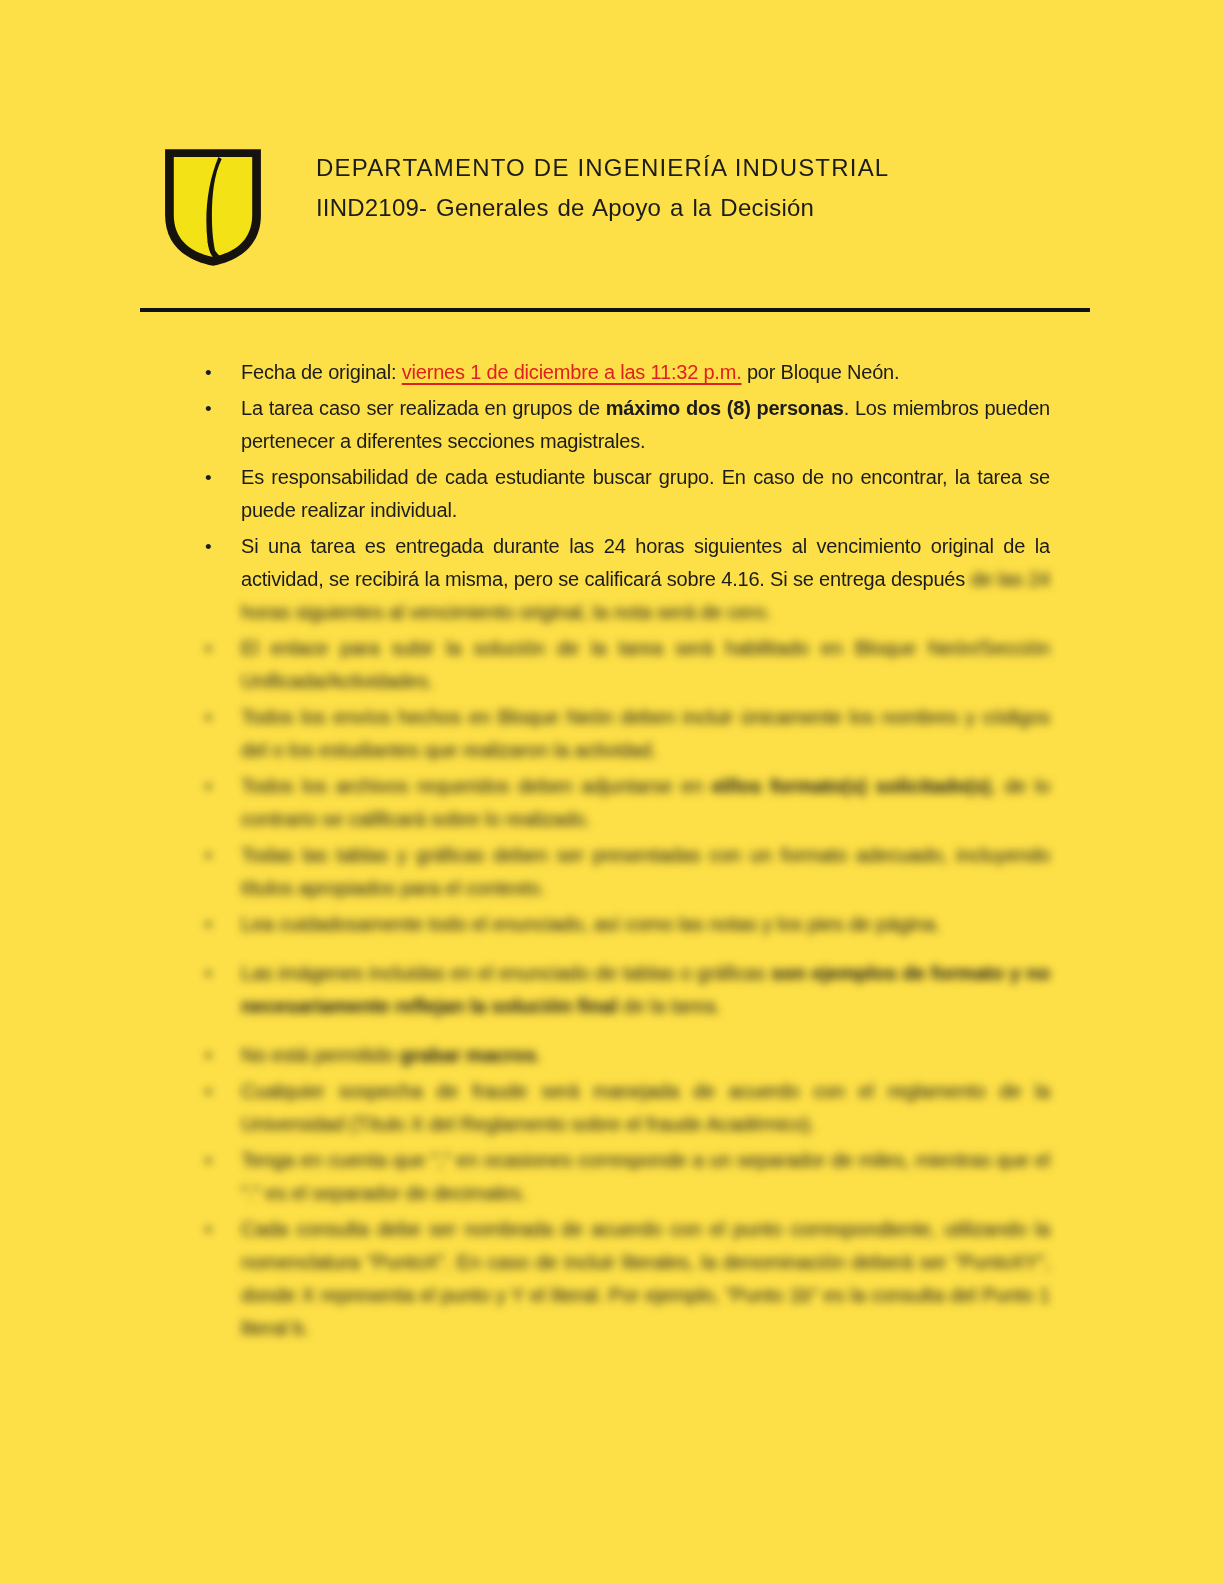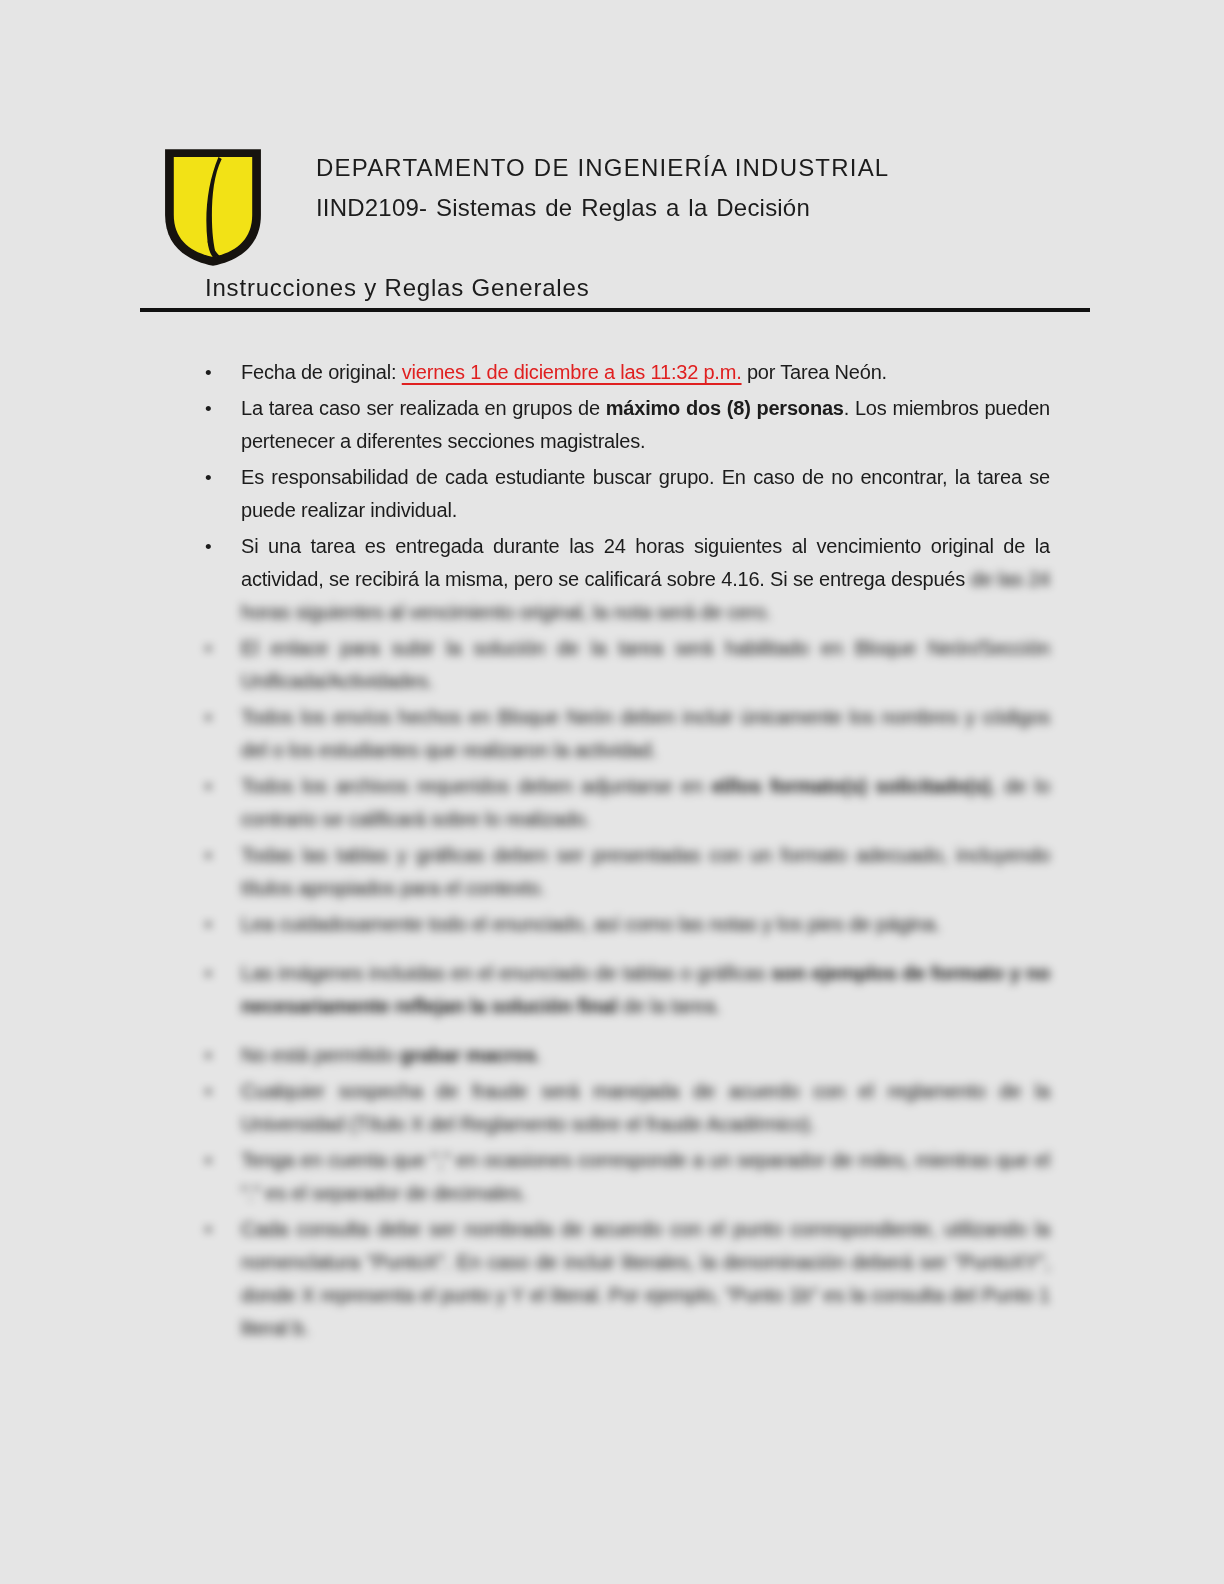--- a/index.html
+++ b/index.html
@@ -4,21 +4,21 @@
 <style>
   html,body{margin:0;padding:0;}
   body{
     width:1224px;height:1584px;
     background:#ffffff;
     font-family:"Liberation Sans", sans-serif;
     color:var(--ink,#1c1c1c);
     position:relative;
     overflow:hidden;
   }
-  .page{position:absolute;inset:0;background:#e5e5e5;}
+  .page{position:absolute;inset:0;background:#fde047;}
 
   
   .logo{position:absolute;left:158px;top:146px;width:110px;height:122px;}
   .logo svg{width:100%;height:100%;display:block;}
 
   
   .header-text{position:absolute;left:316px;top:148px;}
   .h-line{font-size:24px;line-height:40px;white-space:nowrap;}
   .h-line1{letter-spacing:1.2px;}
   .h-line2{letter-spacing:0.2px;word-spacing:2px;}
@@ -54,30 +54,29 @@
     <svg viewBox="0 0 100 112">
       <path d="M6,3 h88 v60 c0,28 -19,42 -44,47 c-25,-5 -44,-19 -44,-47 z" fill="#16130f"></path>
       <path d="M14,10 h72 v53 c0,23 -15,34 -36,39 c-21,-5 -36,-16 -36,-39 z" fill="#f2e216"></path>
       <path d="M55,10 C45,34 42,62 45,88 C46,97 49,103 55,107 C51,96 49,82 49,64 C49,45 51,26 58,12 Z" fill="#16130f"></path>
       <path d="M45,88 C48,98 54,104 62,106 C56,101 50,96 47,86 Z" fill="#16130f"></path>
     </svg>
   </div>
 
   <div class="header-text">
     <div class="h-line h-line1">DEPARTAMENTO DE INGENIERÍA INDUSTRIAL</div>
-    <div class="h-line h-line2">IIND2109- Sistemas de Reglas a la Decisión</div>
+    <div class="h-line h-line2">IIND2109- Generales de Apoyo a la Decisión</div>
   </div>
 
-  <div class="section-title">Instrucciones y Reglas Generales</div>
   <div class="rule"></div>
 
   <ul class="list">
       <li class="item">
         <span class="marker">•</span>
-        <div class="text"><span>Fecha de original: </span><span class="deadline">viernes 1 de diciembre a las 11:32 p.m.</span><span> por Tarea Neón.</span></div>
+        <div class="text"><span>Fecha de original: </span><span class="deadline">viernes 1 de diciembre a las 11:32 p.m.</span><span> por Bloque Neón.</span></div>
       </li>
       <li class="item">
         <span class="marker">•</span>
         <div class="text"><span>La tarea caso ser realizada en grupos de </span><span class="b">máximo dos (8) personas</span><span>. Los miembros pueden pertenecer a diferentes secciones magistrales.</span></div>
       </li>
       <li class="item">
         <span class="marker">•</span>
         <div class="text"><span>Es responsabilidad de cada estudiante buscar grupo. En caso de no encontrar, la tarea se puede realizar individual.</span></div>
       </li>
       <li class="item">

